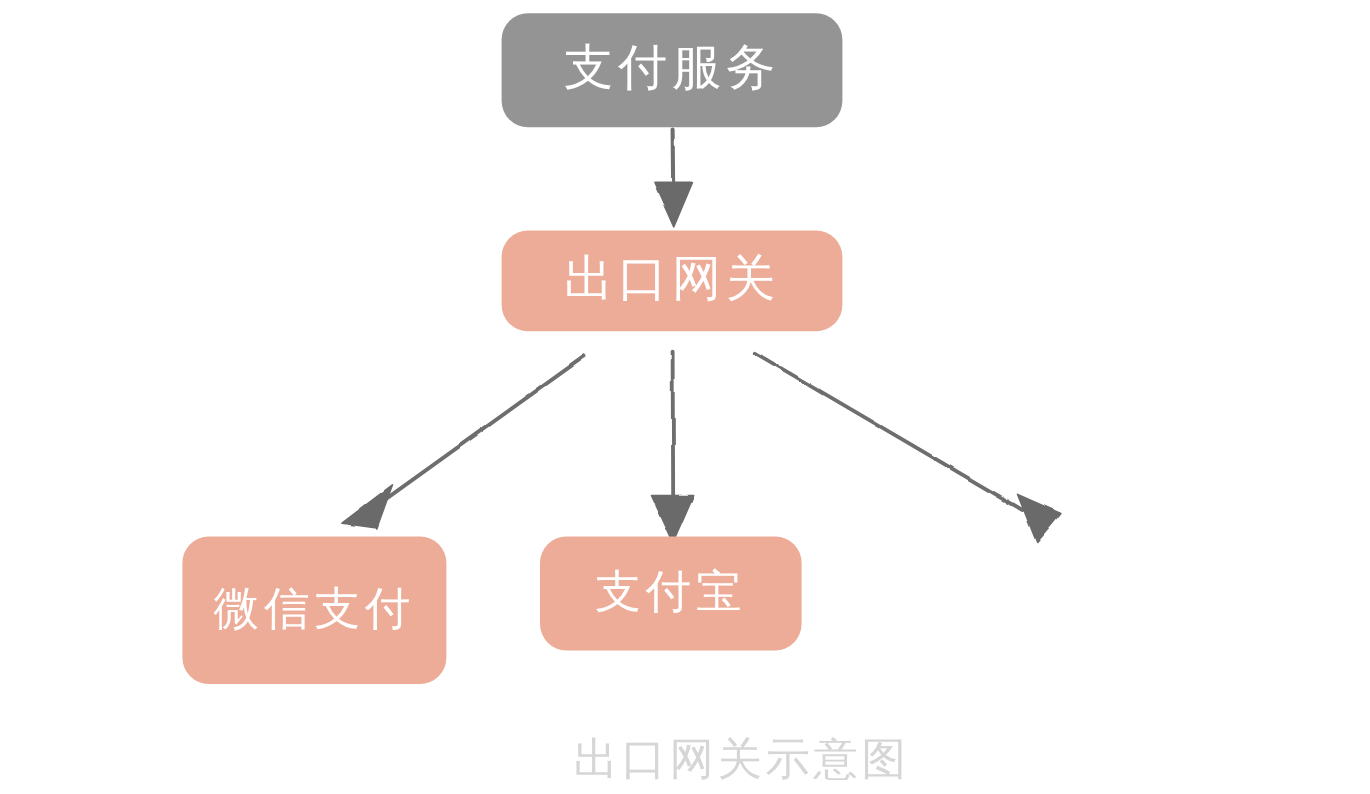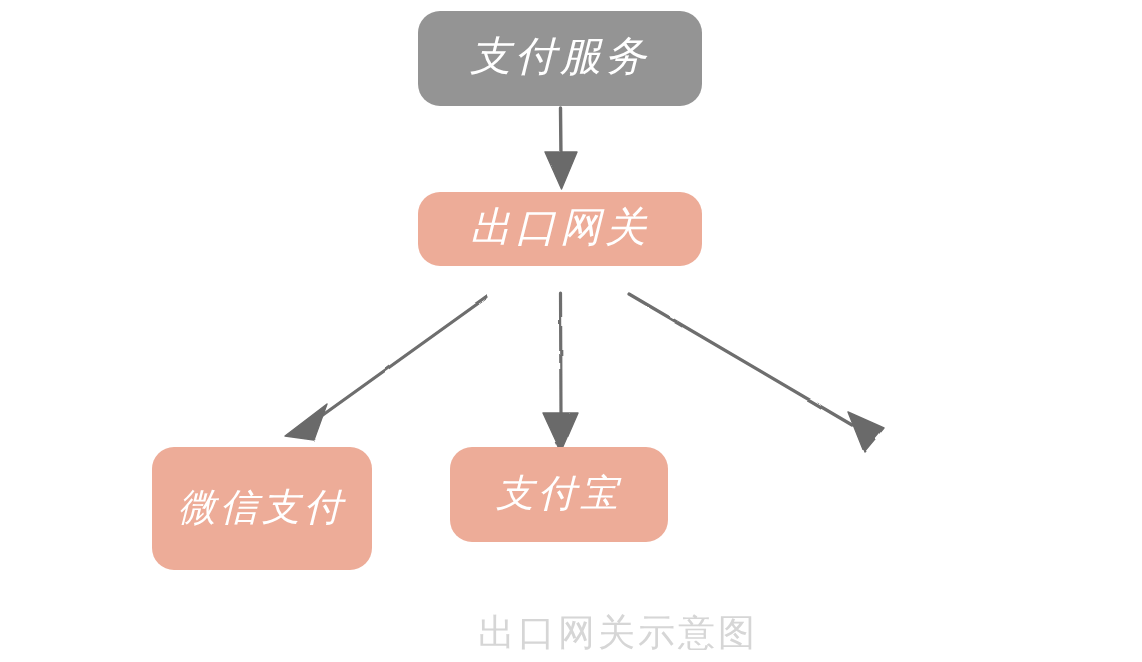--- a/index.html
+++ b/index.html
@@ -32,42 +32,41 @@
     box-sizing: border-box;
     display: flex;
     align-items: center;
     justify-content: center;
     border-radius: 22px;
     color: #ffffff;
     letter-spacing: 4px;
     text-align: center;
     white-space: nowrap;
     user-select: none;
-    font-style: italic;
   }
   .node-label {
     display: block;
     line-height: 1;
     padding-bottom: 4px;
   }
   
   #node-payment-service {
     left: 418px;
     top: 11px;
     width: 284px;
     height: 95px;
     background: #949494;
     font-size: 41px;
   }
   
   #node-egress-gateway {
     left: 418px;
     top: 192px;
     width: 284px;
-    height: 74px;
+    height: 84px;
     background: #edac98;
     font-size: 41px;
     align-items: center;
   }
   
   #node-wechat-pay {
     left: 152px;
     top: 447px;
     width: 220px;
     height: 123px;

